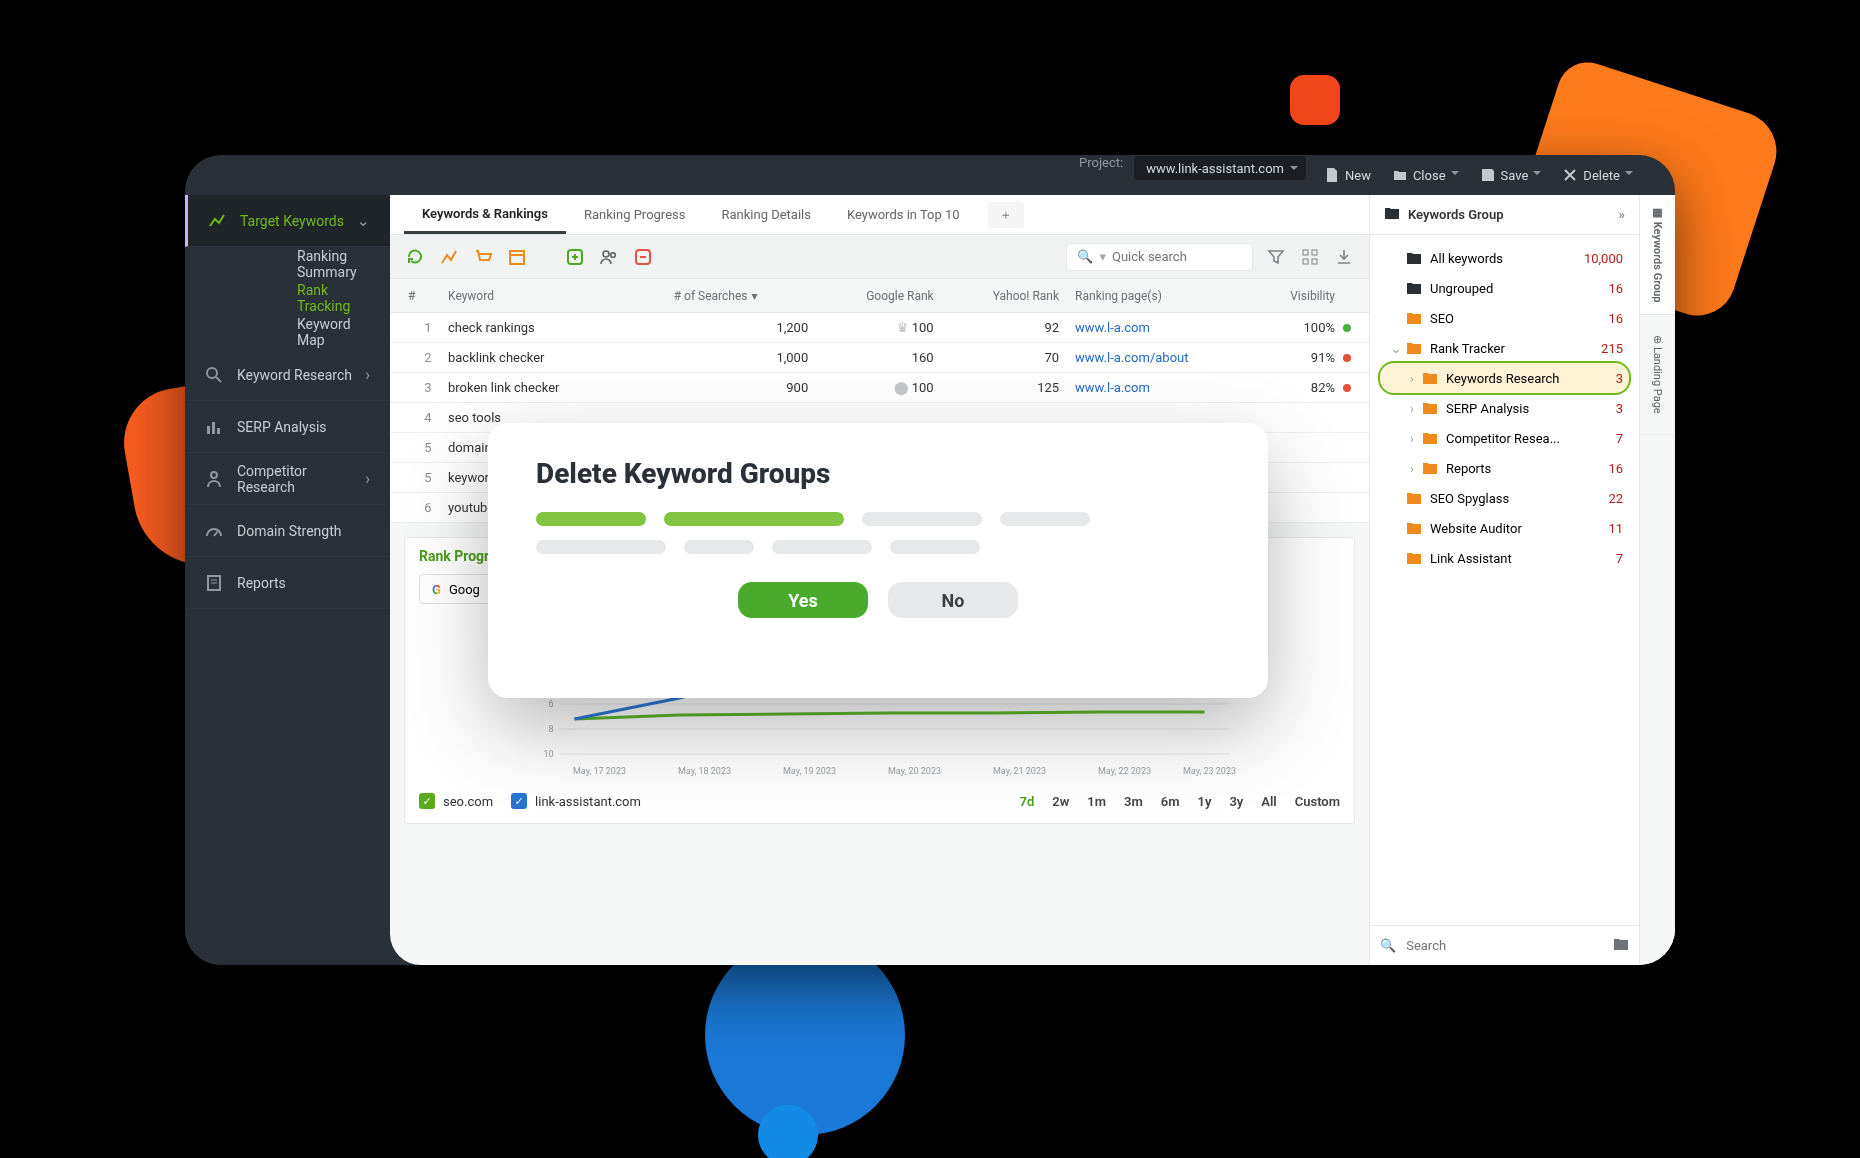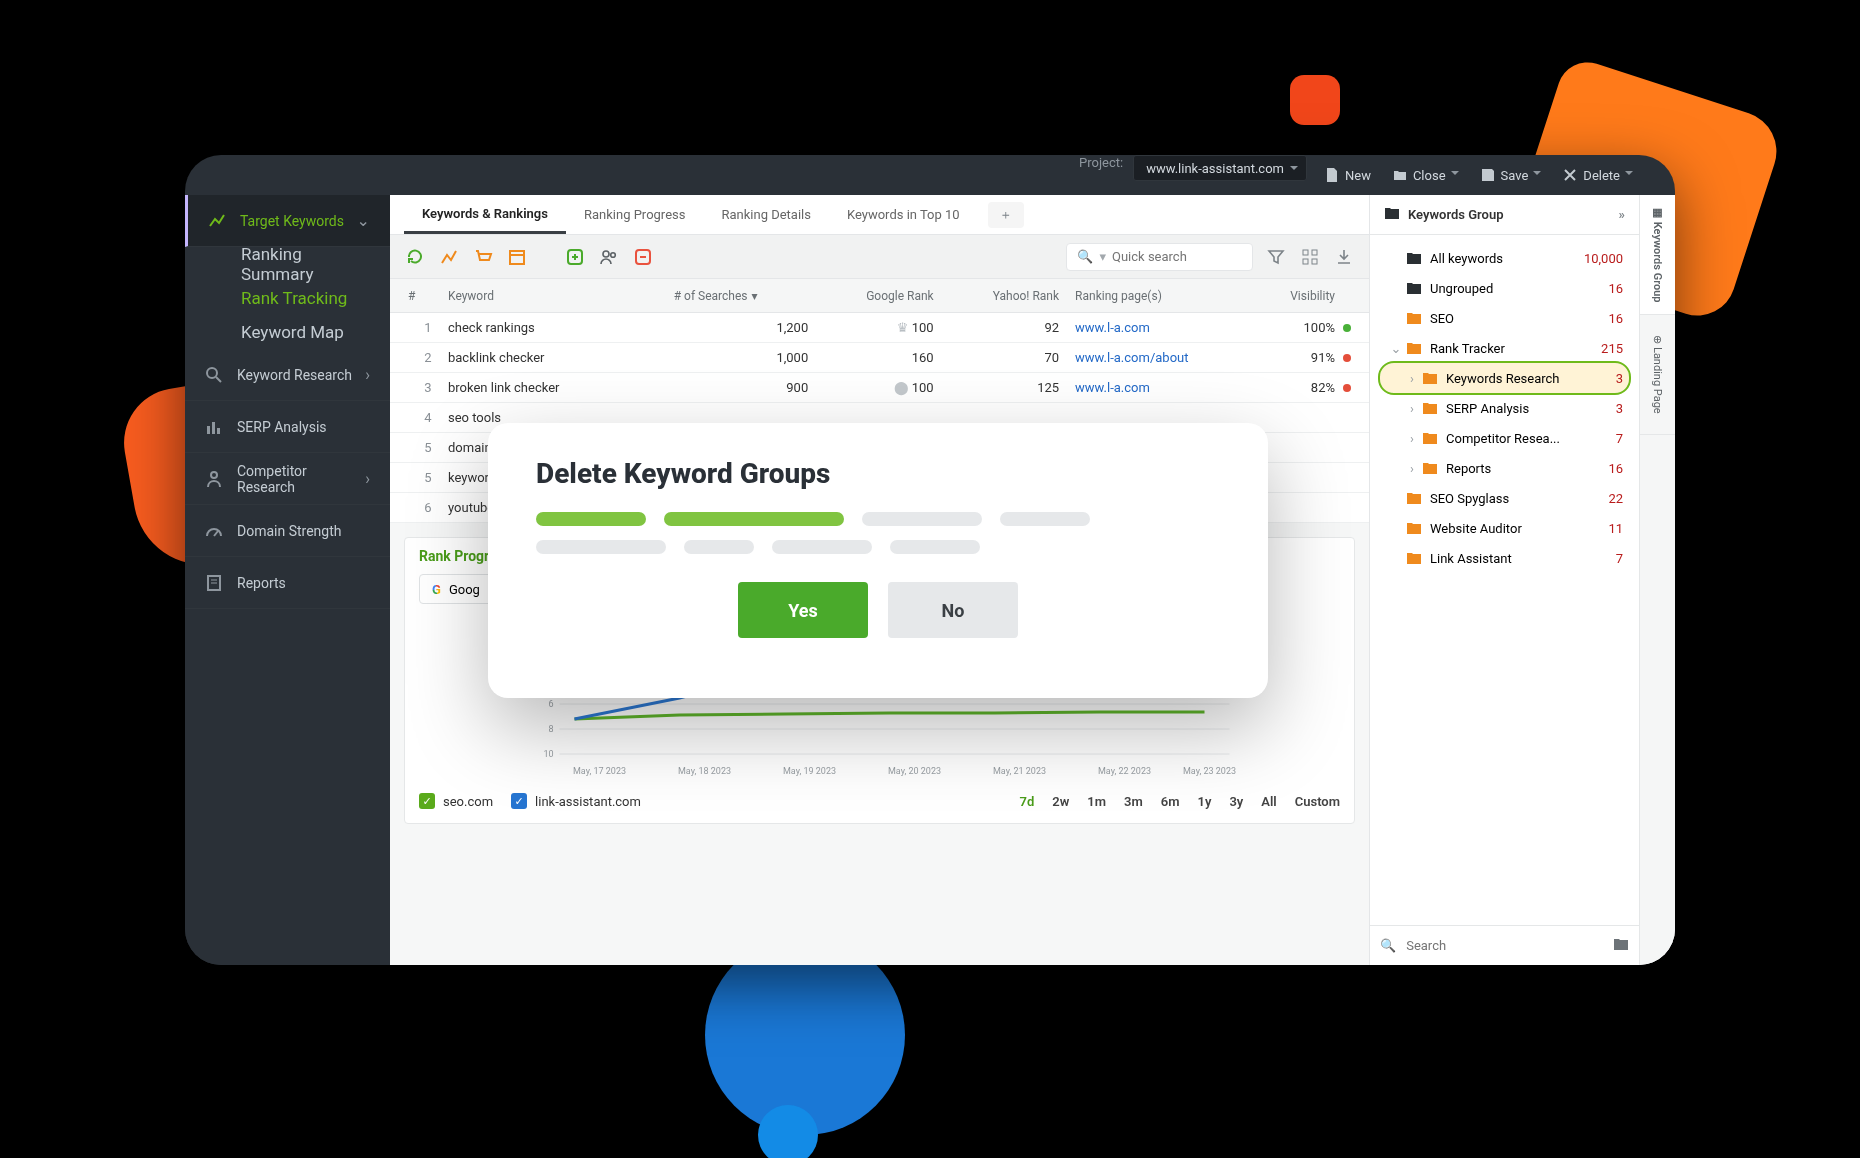--- a/index.html
+++ b/index.html
@@ -21,29 +21,29 @@
 .topbar .lbl { margin-right: 10px; color: #8e969e; }
 .topbar .proj-select { background: #1b1f24; border: 1px solid #30363c; height: 26px; display: flex; align-items: center; padding: 0 22px 0 12px; border-radius: 3px; margin-right: 18px; color: #d2d8de; position: relative; }
 .topbar .proj-select::after { content: ""; position: absolute; right: 8px; top: 10px; border: 4px solid transparent; border-top-color: #8e969e; }
 .topbar .action { display: flex; align-items: center; margin-right: 22px; color: #d2d8de; cursor: pointer; }
 .topbar .action svg { margin-right: 6px; }
 .caret-down::after { content: ""; display: inline-block; margin-left: 5px; border: 4px solid transparent; border-top-color: #8e969e; vertical-align: 2px; }
 
 
 .sidebar { position: absolute; left: 0; top: 40px; bottom: 0; width: 205px; background: #2a3037; color: #c4ccd3; font-size: 14px; }
 .nav-item { display: flex; align-items: center; height: 52px; padding: 0 20px; border-bottom: 1px solid #30363c; cursor: pointer; }
-.nav-item.compact { height: 34px; padding-left: 56px; border-bottom: none; font-size: 17px; }
+.nav-item.compact { height: 34px; padding-left: 72px; border-bottom: none; font-size: 14px; margin-left: 40px; }
 .nav-item .ico { width: 18px; height: 18px; margin-right: 14px; display: inline-flex; color: #8e969e; }
 .nav-item.active-section { background: #20252a; border-left: 3px solid #c4b5fd; }
 .nav-item.active-section .lab { color: #6fba1a; }
 .nav-item.active-sub .lab { color: #6fba1a; }
 .nav-item .chev { margin-left: auto; font-size: 16px; color: #8e969e; }
 
 
-.main { position: absolute; left: 205px; top: 40px; right: 0; bottom: 0; background: #f6f7f7; display: flex; }
+.main { position: absolute; left: 205px; top: 40px; right: 0; bottom: 0; background: #f6f7f7; display: flex; border-radius: 31px; }
 
 
 .content { flex: 1; display: flex; flex-direction: column; min-width: 0; }
 
 
 .tabs { height: 40px; background: #fff; border-bottom: 1px solid #e4e6e8; display: flex; align-items: center; padding-left: 14px; font-size: 13px; color: #444; }
 .tab { padding: 0 18px; height: 100%; display: flex; align-items: center; cursor: pointer; color: #666; }
 .tab.active { color: #222; font-weight: 600; border-bottom: 3px solid #3a3f44; }
 .tab.add { width: 34px; justify-content: center; color: #7a8187; background: #f5f5f5; border-radius: 4px; height: 26px; margin-left: 10px; }
 
@@ -109,21 +109,21 @@
 .vtab span { writing-mode: vertical-rl; transform: rotate(0deg); }
 .vtab.active { background: #fff; font-weight: 600; }
 
 
 .modal { position: absolute; left: 488px; top: 423px; width: 780px; height: 275px; background: #fff; border-radius: 20px; box-shadow: 0 30px 80px rgba(0,0,0,.28); padding: 34px 48px 30px; }
 .modal h2 { font-size: 28px; color: #2a3037; font-weight: 800; margin-bottom: 22px; }
 .skels { display: flex; flex-wrap: wrap; gap: 14px 18px; margin-bottom: 28px; }
 .sk { height: 14px; border-radius: 7px; background: #e6e8ea; }
 .sk.g { background: #80c441; }
 .modal .btns { display: flex; justify-content: center; gap: 20px; }
-.btn { height: 56px; min-width: 130px; border: none; border-radius: 4px; font-size: 18px; font-weight: 700; cursor: pointer; }
+.btn { height: 36px; min-width: 130px; border: none; border-radius: 14px; font-size: 18px; font-weight: 700; cursor: pointer; }
 .btn.yes { background: #4aaa2b; color: #fff; }
 .btn.no { background: #e6e8ea; color: #3a3f44; }
 </style>
 </head>
 <body>
 
 <div class="canvas">
   <div class="blob-orange-1"></div>
   <div class="blob-orange-2"></div>
   <div class="blob-orange-3"></div>

